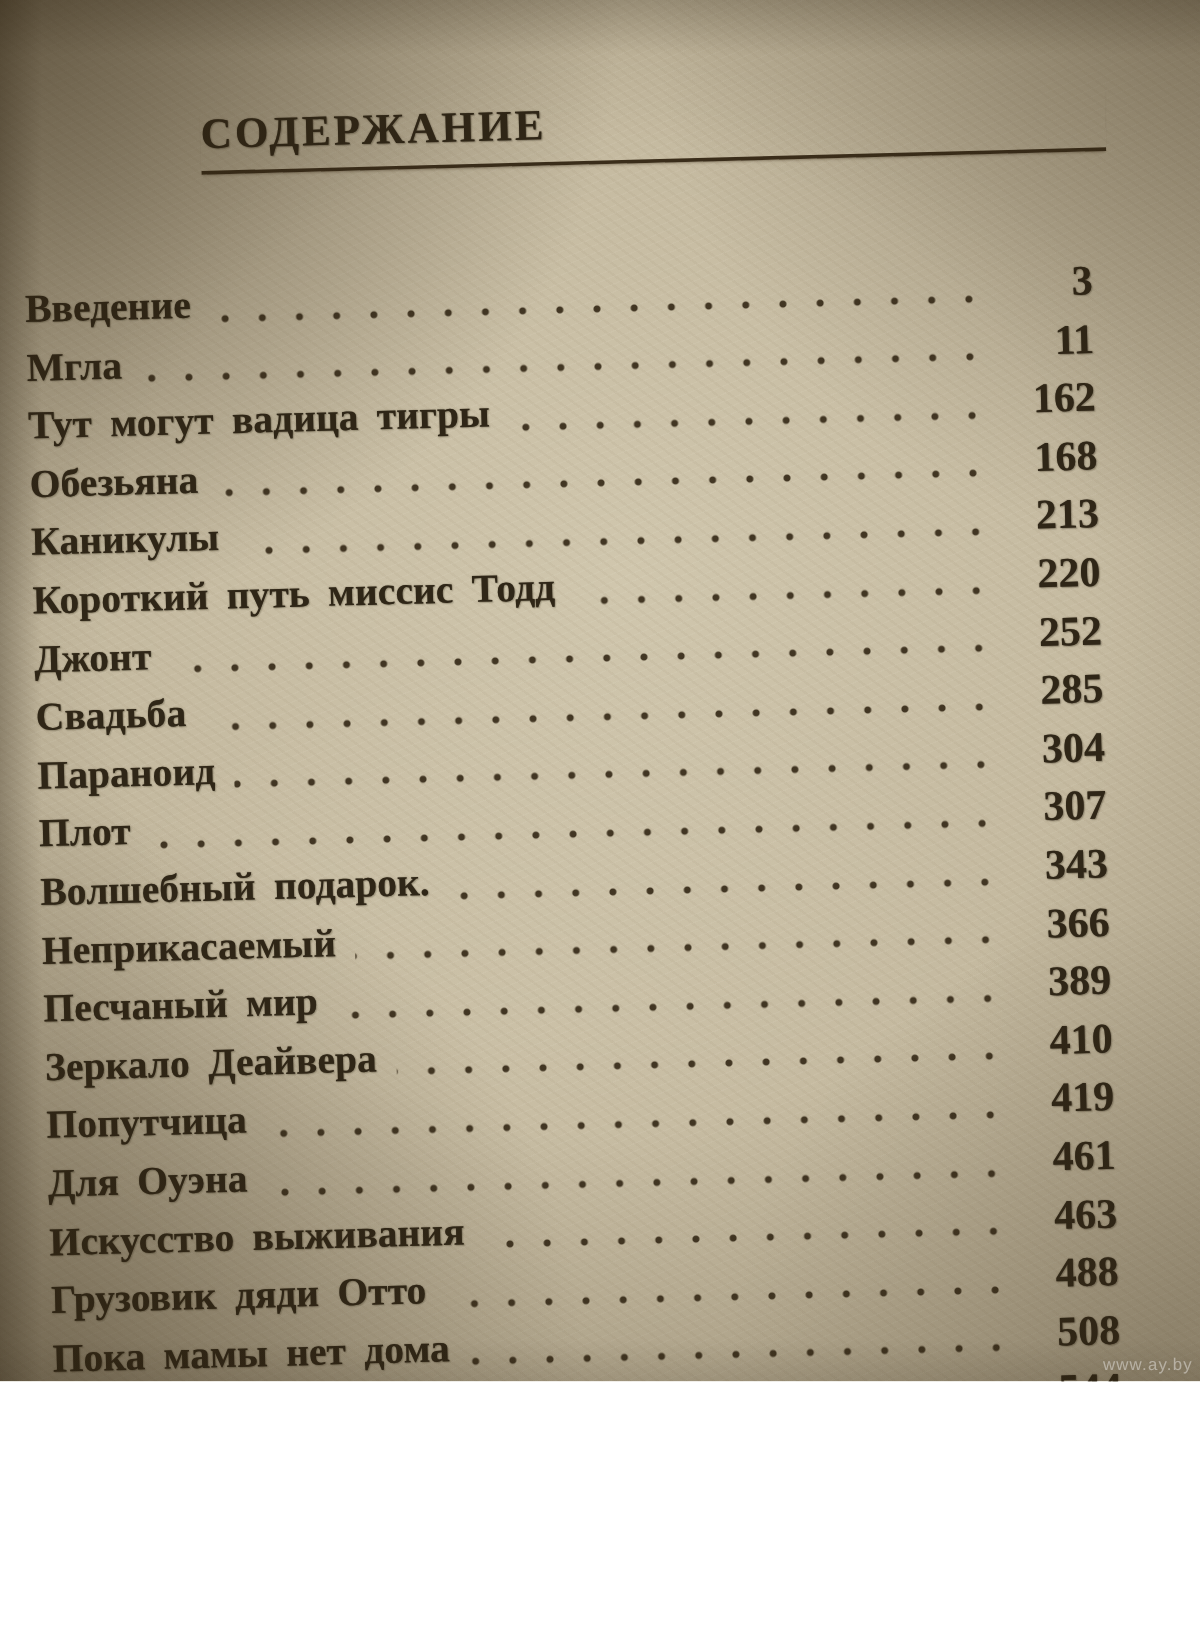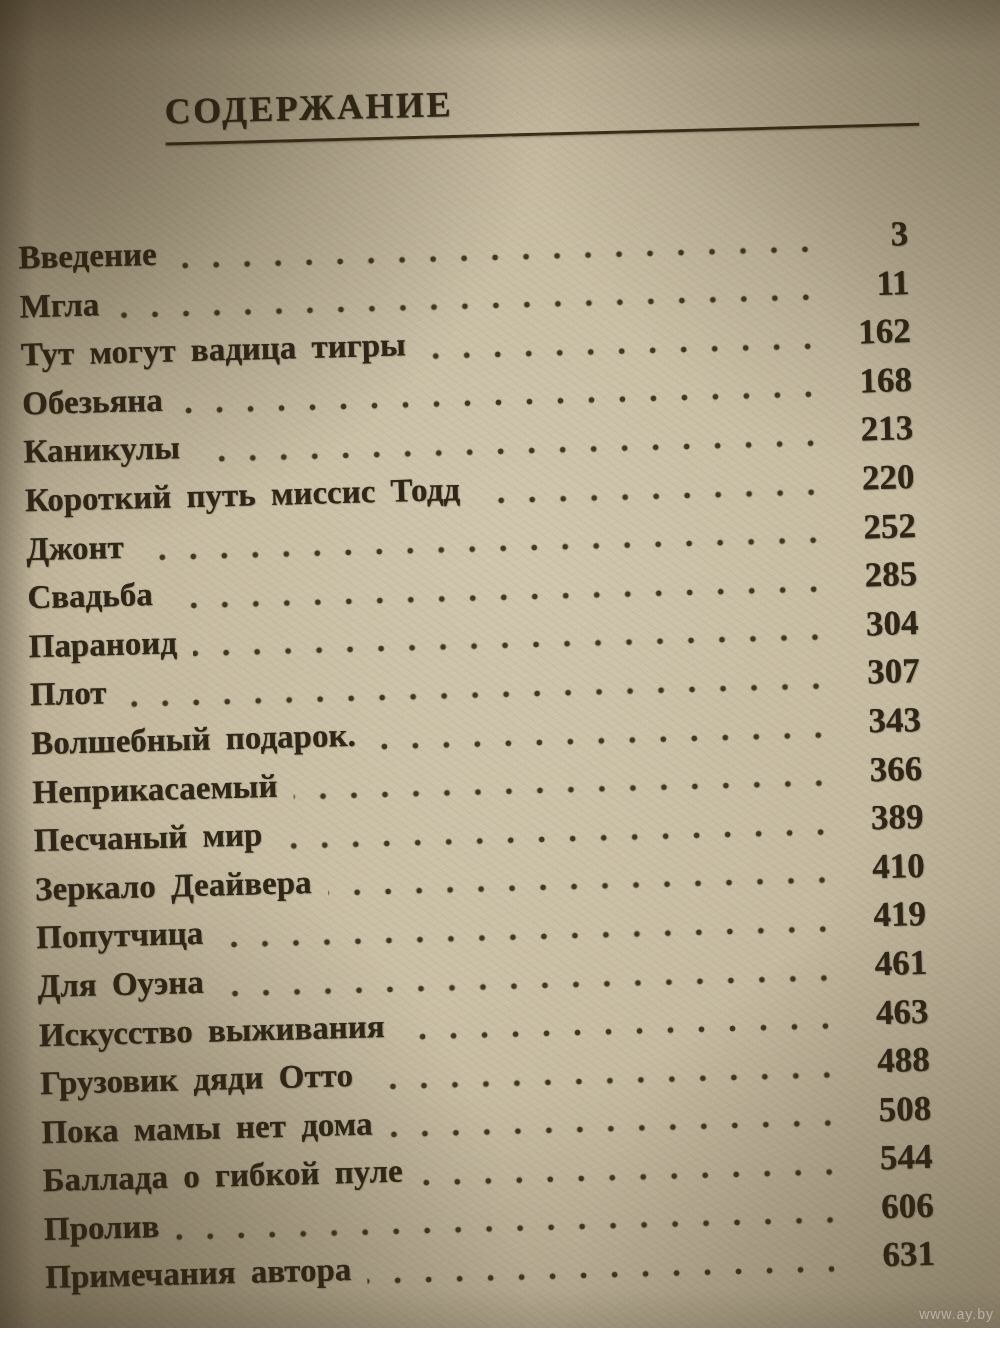--- a/index.html
+++ b/index.html
@@ -2,21 +2,21 @@
 <html><head>
 <meta charset="utf-8">
 <style>
   html,body{margin:0;padding:0;}
   body{
     width:1000px;height:1360px;overflow:hidden;
     font-family:"Liberation Serif","DejaVu Serif",serif;
   }
   
   .photo{
-    position:relative;width:1000px;height:1328px;overflow:hidden;
+    position:relative;width:1000px;height:1151px;overflow:hidden;
     background-color:#c3b89e;
     background-image:
       
       repeating-linear-gradient(37deg, rgba(120,100,70,.05) 0 2px, rgba(0,0,0,0) 2px 7px),
       repeating-linear-gradient(-23deg, rgba(255,255,240,.05) 0 1px, rgba(0,0,0,0) 1px 6px),
       
       radial-gradient(ellipse 70% 55% at 52% 42%, rgba(255,250,228,.22), rgba(255,250,228,0) 70%),
       radial-gradient(ellipse 60% 40% at 45% 75%, rgba(255,248,225,.10), rgba(255,248,225,0) 70%);
   }
   

